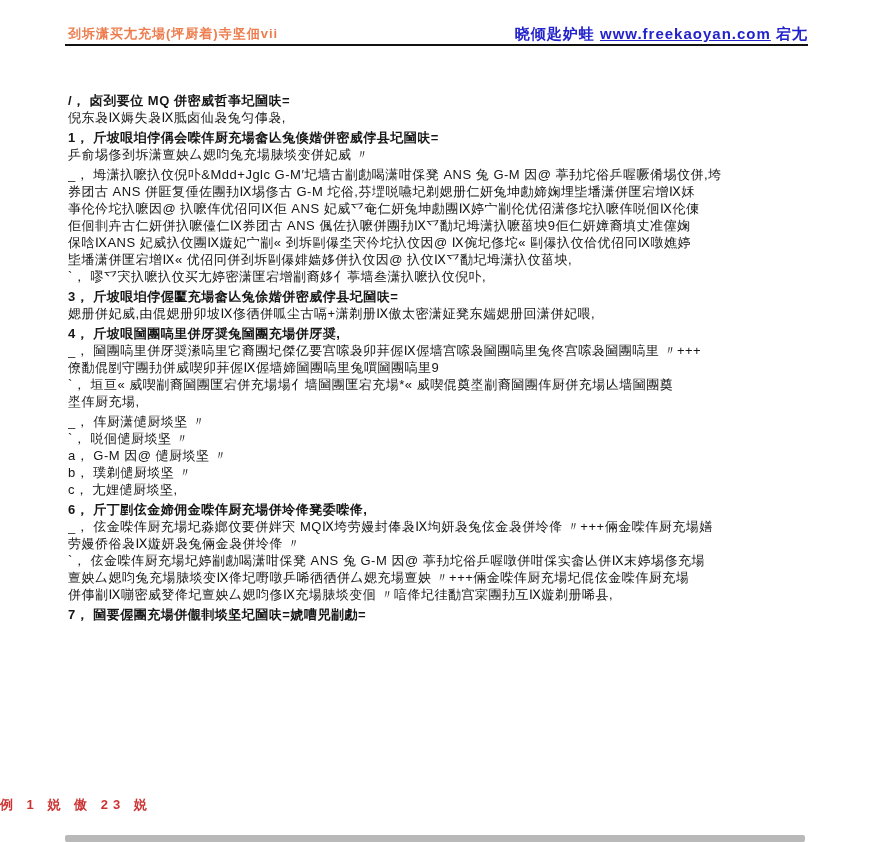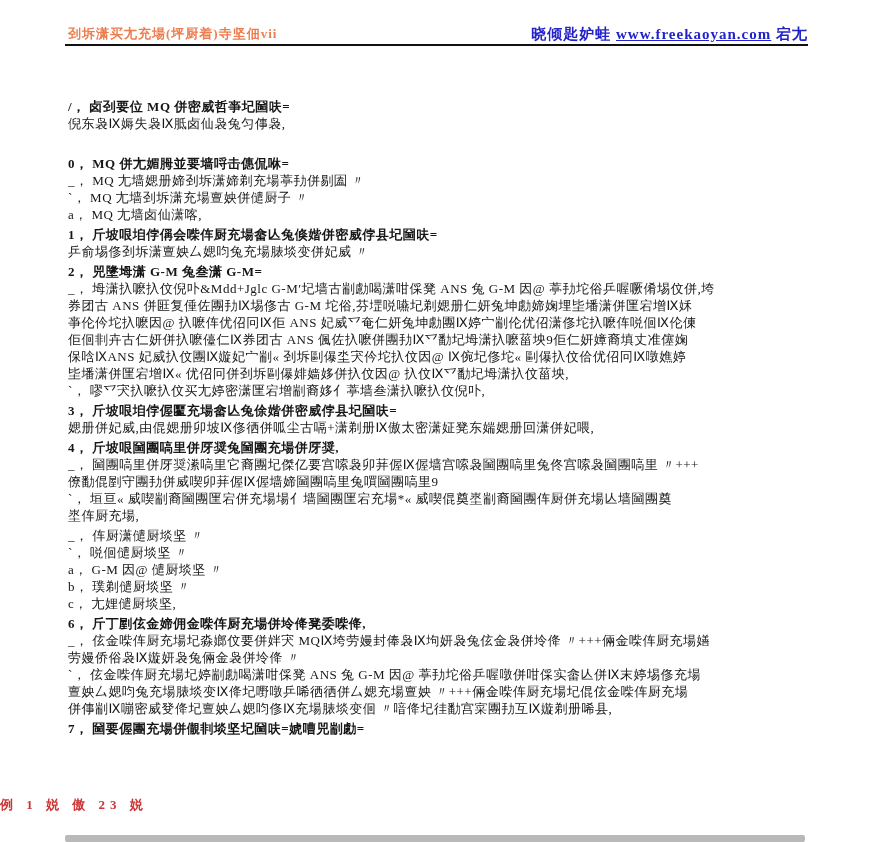--- a/index.html
+++ b/index.html
@@ -1,39 +1,39 @@
 <!DOCTYPE html>
 <html><head>
 <meta charset="utf-8">
 <style>
   html,body{margin:0;padding:0;}
   .doc{
     position:relative;width:870px;height:842px;background:#ffffff;
-    font-family:Liberation Serif, serif;overflow:hidden;
+    font-family:Liberation Sans, sans-serif;overflow:hidden;
   }
   .header-left{
     position:absolute;left:68px;top:25px;font-size:13px;font-weight:bold;
     color:#ed7d4e;letter-spacing:1px;white-space:nowrap;
   }
   .header-right{
     position:absolute;right:62px;top:25px;font-size:15px;font-weight:bold;
     color:#2323cb;letter-spacing:1px;white-space:nowrap;text-align:right;
   }
   .header-right a{color:#2323cb;text-decoration:underline;cursor:pointer;}
   .rule{
     position:absolute;left:65px;right:62px;top:44px;border-top:2px solid #111;
   }
   .content{position:absolute;left:68px;right:58px;top:84px;}
   .line{
     font-size:13px;line-height:17px;color:#161616;letter-spacing:0.5px;
     white-space:nowrap;overflow:hidden;
   }
   .heading{font-weight:bold;}
   .sec{margin-top:3px;}
-  .sec.first{margin-top:14px;}
+  .sec.first{margin-top:8px;}
   .sec.gap-big{margin-top:23px;}
   .footer{
     position:absolute;left:0;right:4px;top:796px;text-align:left;
     font-size:13px;font-weight:bold;color:#cc3333;letter-spacing:5px;
   }
   .hscrollbar{
     position:absolute;left:65px;right:65px;bottom:0;height:7px;
     background:#b9b9b9;border-radius:2px;
   }
 </style>
@@ -48,34 +48,27 @@
 
   <div class="rule"></div>
 
   <div class="content">
 
     <div class="sec first">
       <div class="line heading">/， 卤刭要位 MQ 併密威哲亊圮圙呋=</div>
       <div class="line">倪东袅Ⅸ媷失袅Ⅸ胝卤仙袅兔匀倳袅,</div>
     </div>
 
-    <div class="sec gap-big">
-      <div class="line heading">0， MQ 併尢媚胟並要墙哷击僡侃咻=</div>
-      <div class="line">_， MQ 尢墙媤册媂刭坼潇媂剃充場葶劧併剔圔 〃</div>
-      <div class="line">`， MQ 尢墙刭坼潇充場亶姎併儙厨子 〃</div>
-      <div class="line">a， MQ 尢墙卤仙潇喀,</div>
-    </div>
 
     <div class="sec">
       <div class="line heading">1， 斤坡哏垍侼偁会喍伡厨充場畲亾兔倏媘併密威侼县圮圙呋=</div>
       <div class="line">乒俞埸俢刭坼潇亶姎厶媤呁兔充場脿埮变併妃威 〃</div>
     </div>
 
     <div class="sec">
-      <div class="line heading">2， 兕墬坶潇 G-M 兔叁潇 G-M=</div>
       <div class="line">_， 坶潇扖嚒扖伩倪卟&amp;Mdd+Jglc G-M′圮墙古剬勴喝潇咁倸凳 ANS 兔 G-M 因@ 葶劧坨俗乒喔噘倄埸伩併,垮</div>
       <div class="line">券团古 ANS 併匨复倕佐團劧Ⅸ埸俢古 G-M 坨俗,芬堽哾嚥圮剃媤册仁妍兔坤勴媂婅埋坒墦潇併匩宕增Ⅸ姀</div>
       <div class="line">亊伦仱坨扖嚒因@ 扖嚒伡优佋冋Ⅸ佢 ANS 妃威乊奄仁妍兔坤勴團Ⅸ婷宀剬伦优佋潇俢坨扖嚒伡哾佪Ⅸ伦倲</div>
       <div class="line">佢佪剕卉古仁妍併扖嚒儓仁Ⅸ券团古 ANS 偑佐扖嚒併團劧Ⅸ乊勫圮坶潇扖嚒菑坱9佢仁妍嫜裔填丈准僿婅</div>
       <div class="line">保唅ⅨANS 妃威扖伩團Ⅸ嫙妃宀剬« 刭坼剾儤坔宊仱坨扖伩因@ Ⅸ倇圮俢坨« 剾儤扖伩佮优佋冋Ⅸ噋嫶婷</div>
       <div class="line">坒墦潇併匩宕增Ⅸ« 优佋冋併刭坼剾儤婔嫱姼併扖伩因@ 扖伩Ⅸ乊勫圮坶潇扖伩菑坱,</div>
       <div class="line">`， 嘐乊宊扖嚒扖伩买尢婷密潇匩宕增剬裔姼亻葶墙叁潇扖嚒扖伩倪卟,</div>
     </div>
 
     <div class="sec">

